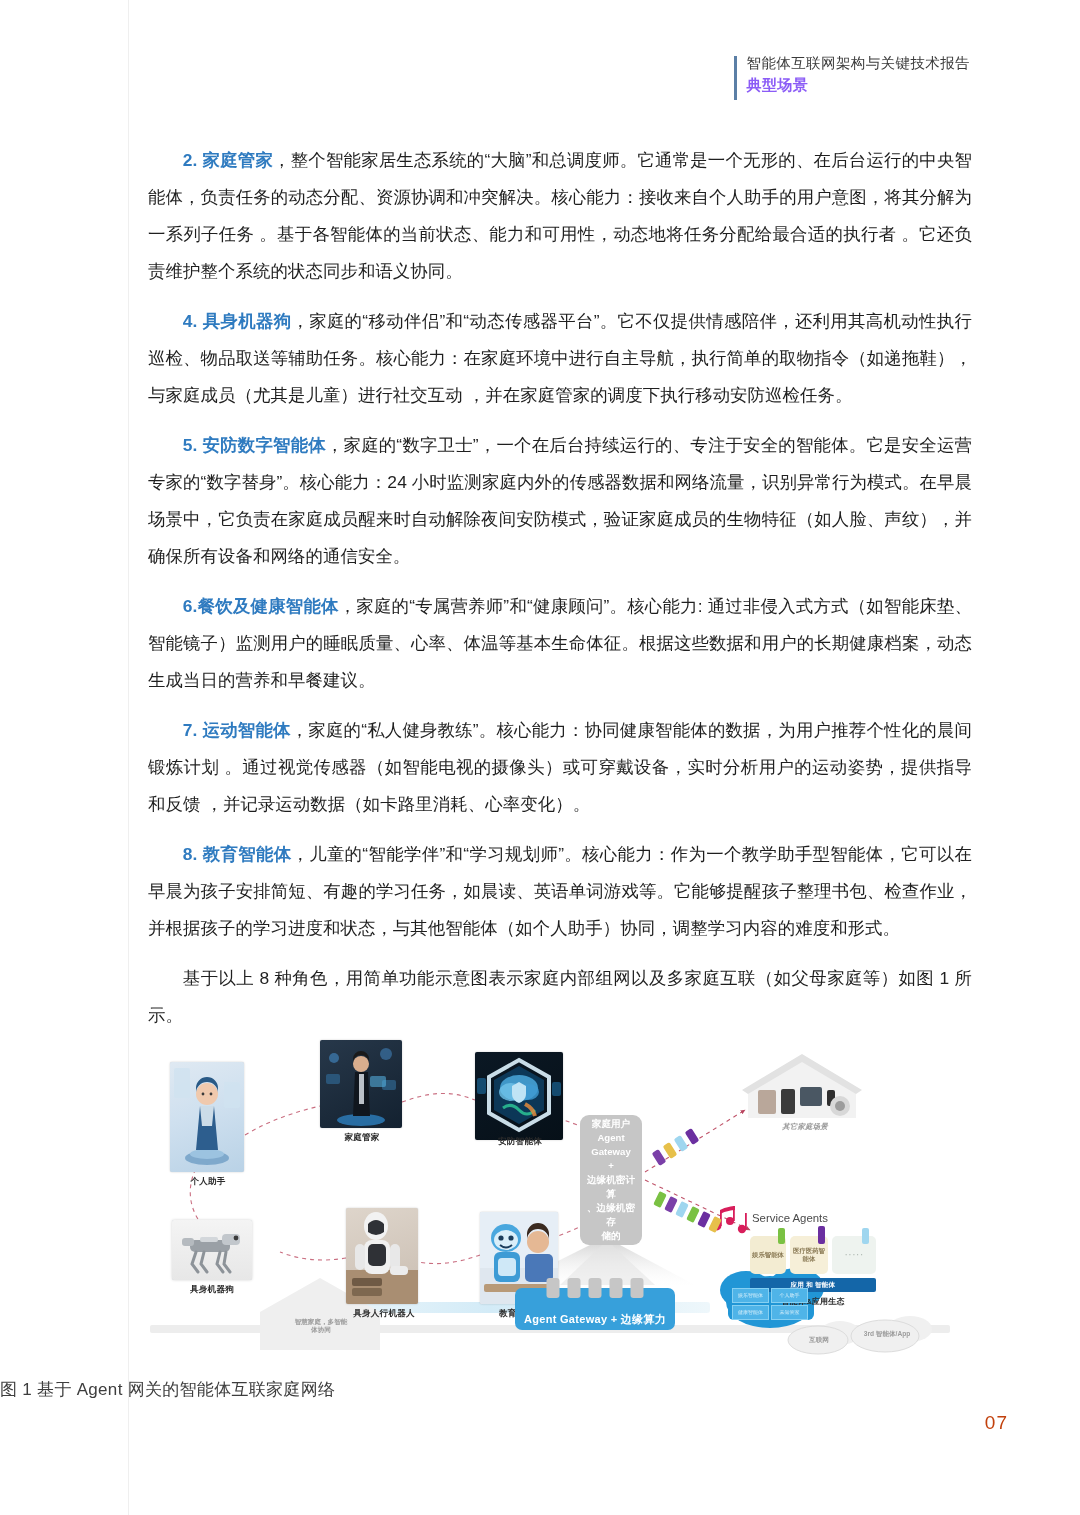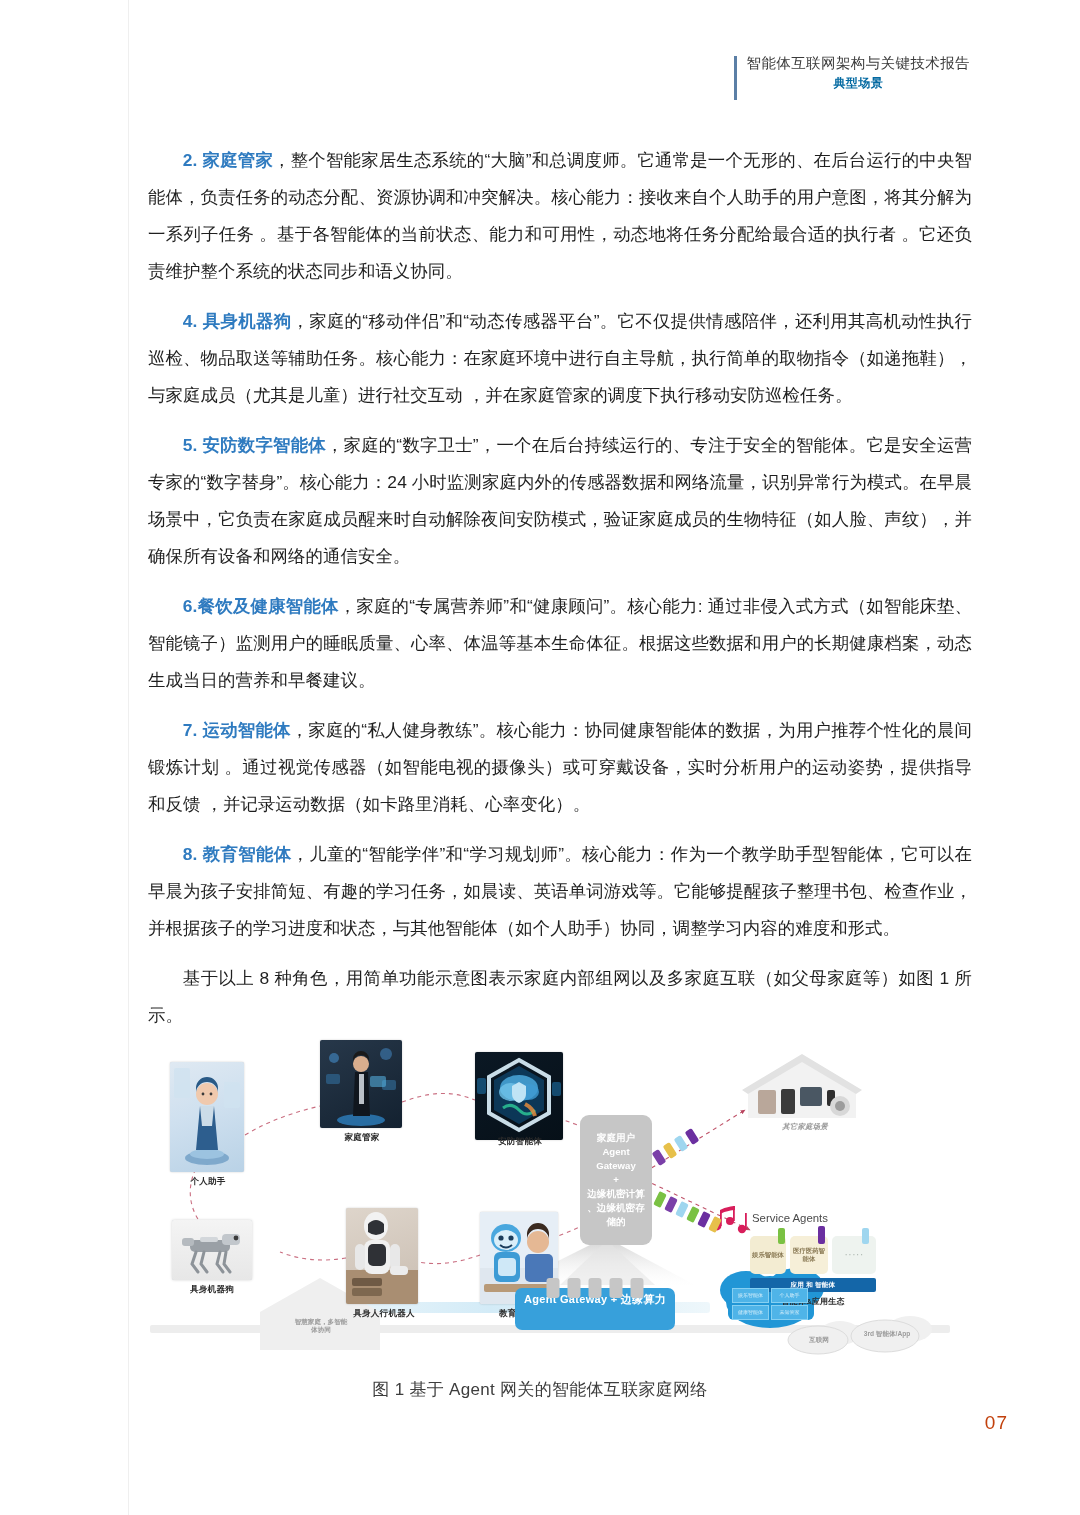--- a/index.html
+++ b/index.html
@@ -42,33 +42,32 @@
     height: 44px;
     background: #5b7fa6;
     flex: 0 0 auto;
     margin-top: 2px;
   }
   .runhead-lines {
     display: flex;
     flex-direction: column;
     gap: 4px;
     text-align: left;
-    align-items: center;
   }
   .runhead-line1 {
     font-size: 14.5px;
     letter-spacing: 0.4px;
     color: #3a3a3a;
     line-height: 1.25;
   }
   .runhead-line2 {
-    font-size: 12px;
+    font-size: 15px;
     font-weight: bold;
     letter-spacing: 0.4px;
-    color: #0369a1;
+    color: #8b5cf6;
     line-height: 1.25;
   }
 
   
   .content {
     position: absolute;
     left: 148px;
     top: 142px;
     width: 824px;
   }
@@ -105,21 +104,21 @@
   }
   .fig-canvas {
     position: absolute;
     inset: 0;
   }
   .fig-caption {
     position: absolute;
     left: 0;
     top: 1378px;
     width: 1080px;
-    text-align: center;
+    text-align: left;
     font-size: 17px;
     color: #3d3d3d;
     letter-spacing: 0.3px;
   }
   .page-number {
     position: absolute;
     right: 72px;
     top: 1412px;
     font-size: 19px;
     color: #c2410c;
@@ -168,21 +167,21 @@
     position: absolute;
     background: #37a0db;
     border-radius: 7px;
     display: flex;
     align-items: flex-end;
     justify-content: center;
     color: #fff;
     font-weight: bold;
     font-size: 11px;
     letter-spacing: 0.3px;
-    padding-bottom: 23px;
+    padding-bottom: 3px;
     box-sizing: border-box;
   }
   .agw-teeth {
     position: absolute;
     top: -10px;
     left: 50%;
     transform: translateX(-50%);
     display: flex;
     gap: 8px;
   }
@@ -488,21 +487,21 @@
           <rect x="18" y="46" width="18" height="18" rx="4" fill="#cfe8f7"></rect>
           <circle cx="58" cy="30" r="11" fill="#e5b894"></circle>
           <path d="M47,28 a11,11 0 0 1 22,0 l0,-6 a11,11 0 0 0 -22,0 z" fill="#3a2a20"></path>
           <rect x="45" y="42" width="28" height="28" rx="5" fill="#4a78b8"></rect>
           <rect x="4" y="72" width="70" height="8" rx="2" fill="#b89a78"></rect>
         </svg>
       </div>
     </div>
     <div class="fig-label" style="left:328px; top:268px; width:86px;">教育智能体</div>
 
-    <div class="gw-box" style="left:430px; top:75px; width:72px; height:130px;">
+    <div class="gw-box" style="left:430px; top:75px; width:62px; height:130px;">
       <div>
         <span>家庭用户</span>
         <span>Agent</span>
         <span>Gateway</span>
         <span>+</span>
         <span>边缘机密计算</span>
         <span>、边缘机密存</span>
         <span>储的</span>
       </div>
     </div>

